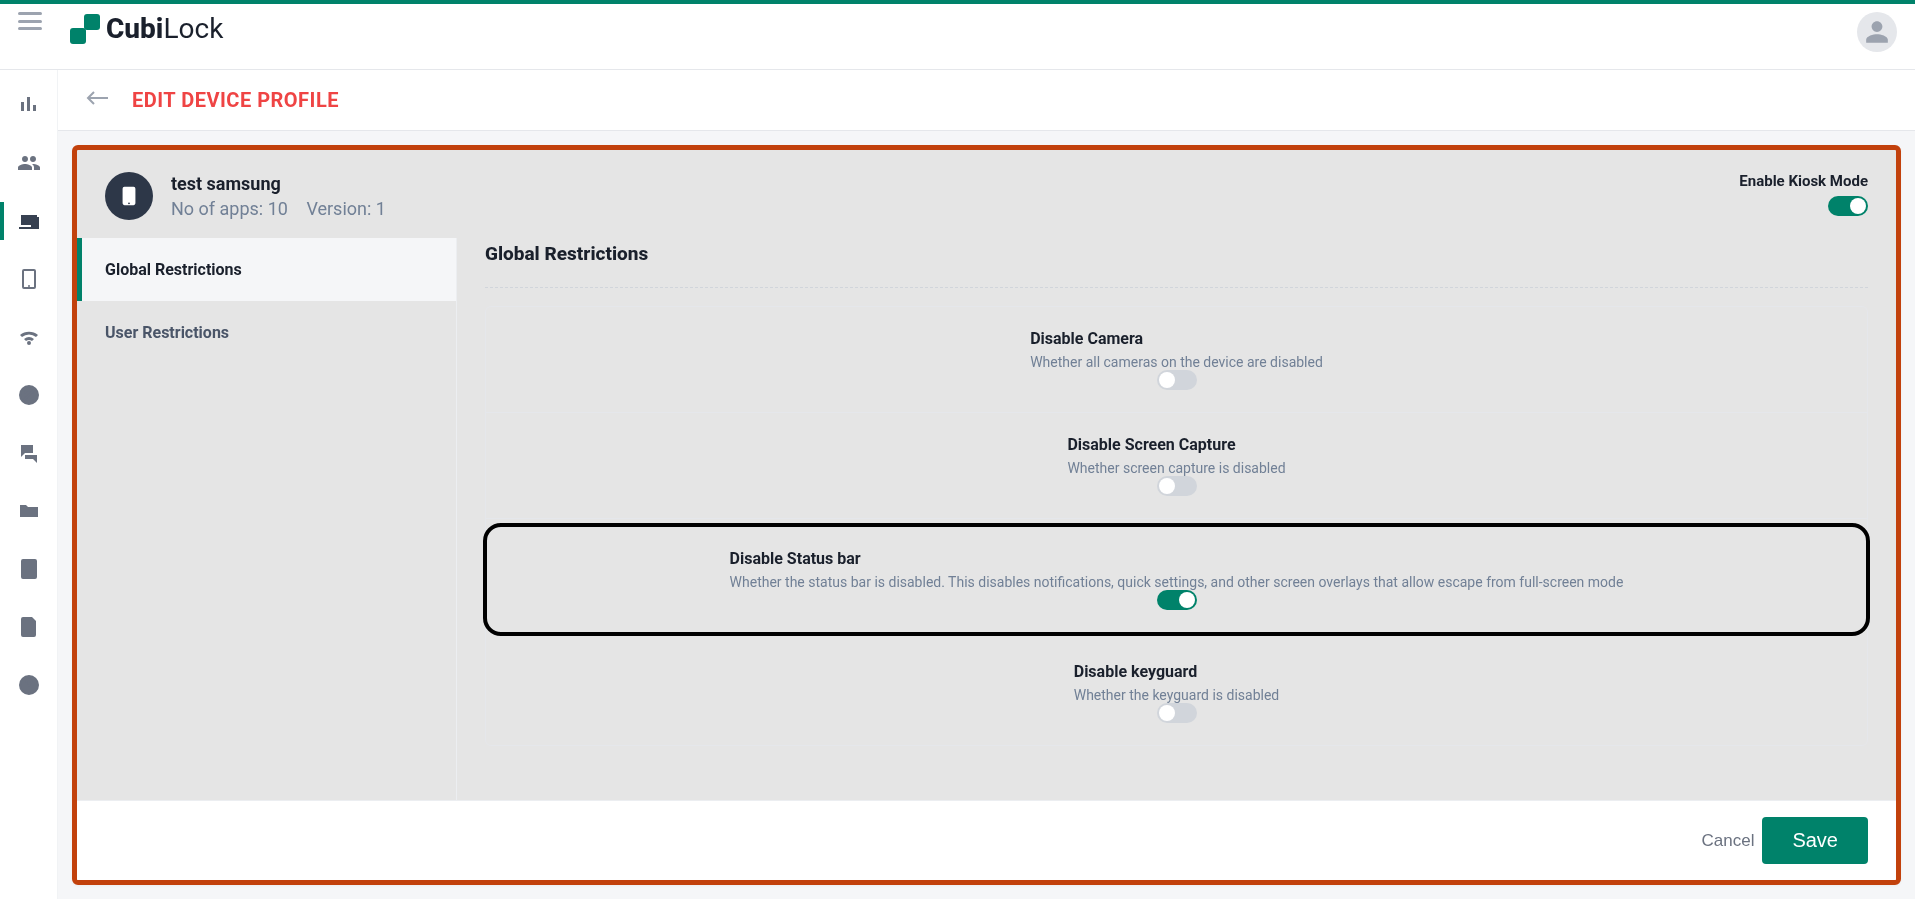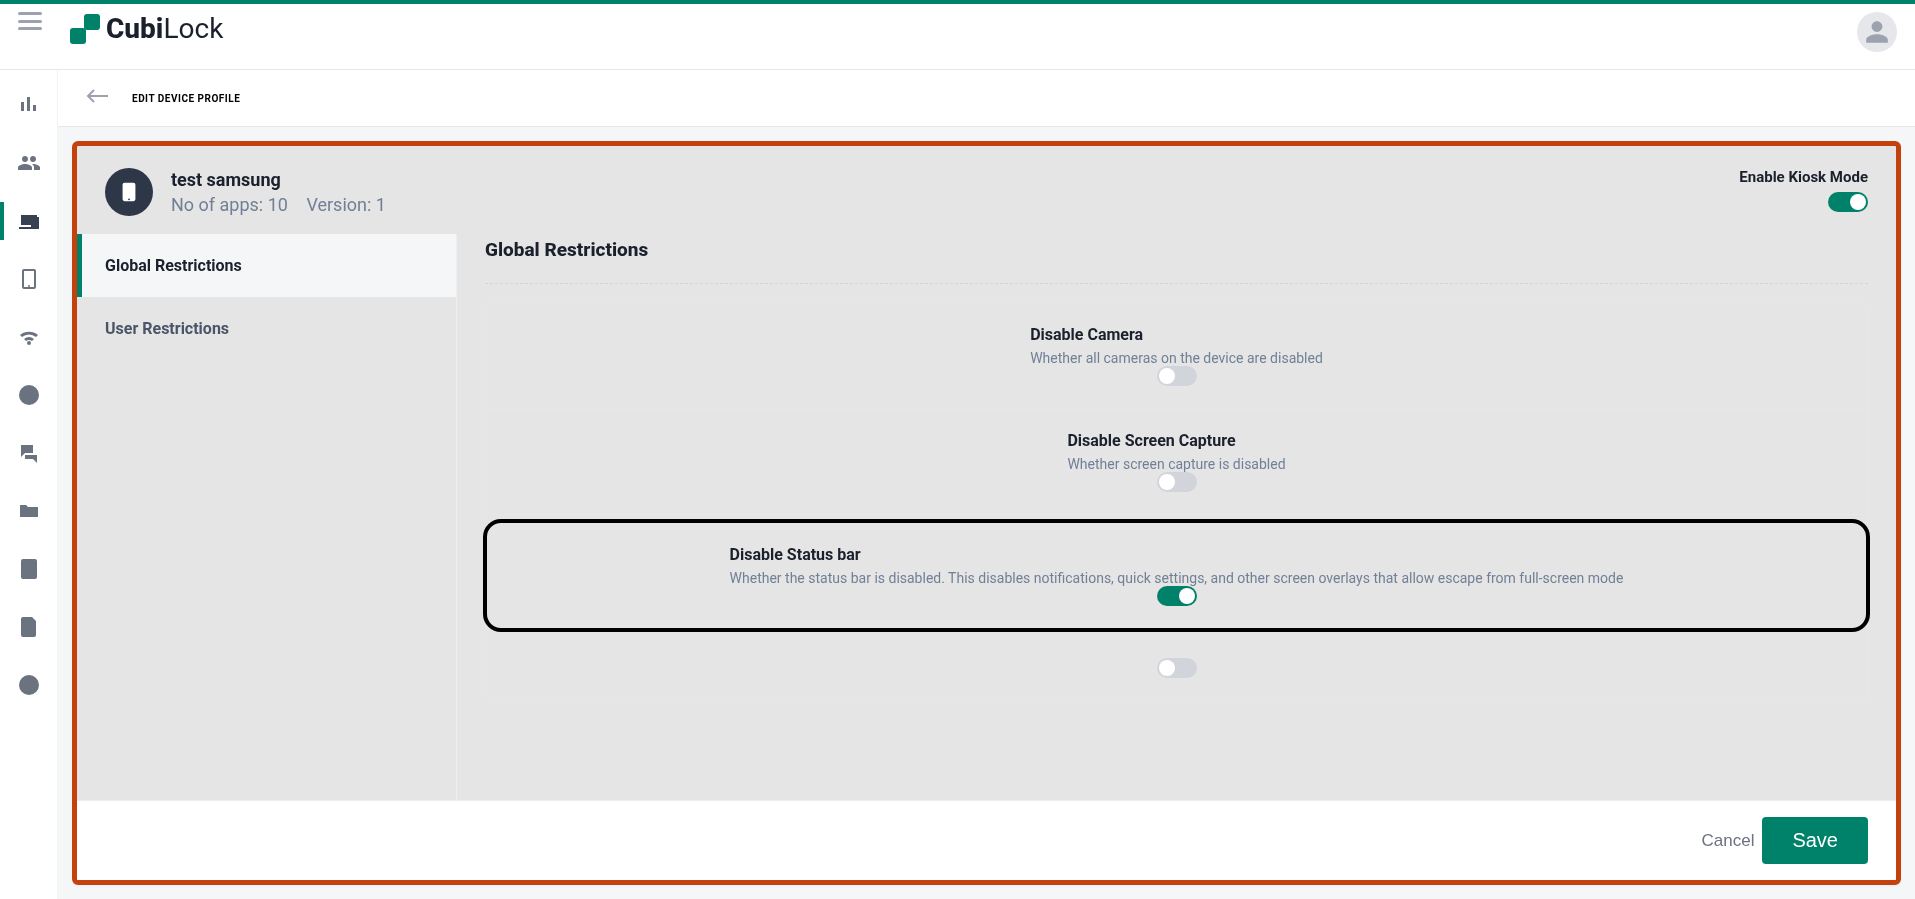--- a/index.html
+++ b/index.html
@@ -20,21 +20,21 @@
 .layout { display: flex; height: calc(100vh - 70px); }
 .sidebar-icons { width: 58px; display: flex; flex-direction: column; align-items: center; padding-top: 22px; gap: 32px; border-right: 1px solid #f1f3f5; }
 .sidebar-icon { width: 26px; height: 26px; display: flex; align-items: center; justify-content: center; cursor: pointer; color: #6b7280; position: relative; }
 .sidebar-icon svg { width: 24px; height: 24px; fill: #6b7280; }
 .sidebar-icon.active::before { content: ''; position: absolute; left: -16px; top: -6px; bottom: -6px; width: 4px; background: #00826a; }
 .sidebar-icon.active svg { fill: #374151; }
 .main { flex: 1; display: flex; flex-direction: column; background: #f5f6f8; }
 .breadcrumb { display: flex; align-items: center; padding: 18px 28px; background: #fff; border-bottom: 1px solid #e5e7eb; gap: 22px; }
 .back-arrow { cursor: pointer; }
 .back-arrow svg { width: 24px; height: 16px; stroke: #9ca3af; fill: none; stroke-width: 2; }
-.breadcrumb-text { font-size: 10px; font-weight: 700; letter-spacing: 0.5px; color: #000000; }
+.breadcrumb-text { font-size: 20px; font-weight: 700; letter-spacing: 0.5px; color: #ef4444; }
 .content { flex: 1; padding: 14px; overflow: hidden; display: flex; flex-direction: column; }
 .card { background: #e5e5e5; border-radius: 6px; flex: 1; display: flex; flex-direction: column; overflow: hidden; box-shadow: 0 1px 3px rgba(0,0,0,0.04); border: 5px solid #c2410c; }
 .card-header { display: flex; align-items: center; padding: 22px 28px 18px 28px; }
 .device-icon { width: 48px; height: 48px; border-radius: 50%; background: #2d3748; display: flex; align-items: center; justify-content: center; margin-right: 18px; }
 .device-icon svg { width: 22px; height: 22px; fill: #fff; }
 .profile-title { font-size: 18px; font-weight: 700; color: #1a202c; }
 .profile-meta { font-size: 18px; color: #718096; margin-top: 4px; }
 .profile-meta span { margin-right: 14px; }
 .kiosk { margin-left: auto; text-align: right; }
 .kiosk-label { font-size: 15px; font-weight: 700; color: #1a202c; margin-bottom: 6px; }
@@ -202,20 +202,24 @@
                   <div class="toggle off"></div>
                 </div>
                 <div class="setting-row highlight">
                   <div class="setting-text">
                     <div class="setting-title">Disable Status bar</div>
                     <div class="setting-desc">Whether the status bar is disabled. This disables notifications, quick settings, and other screen overlays that allow escape from full-screen mode</div>
                   </div>
                   <div class="toggle on"></div>
                 </div>
                 <div class="setting-row">
+                  <div class="setting-text">
+                    <div class="setting-title">Disable keyguard</div>
+                    <div class="setting-desc">Whether the keyguard is disabled</div>
+                  </div>
                   <div class="toggle off"></div>
                 </div>
               </div>
           </div>
         </div>
 
         <div class="footer">
           <button class="btn-cancel">Cancel</button>
           <button class="btn-save">Save</button>
         </div>

